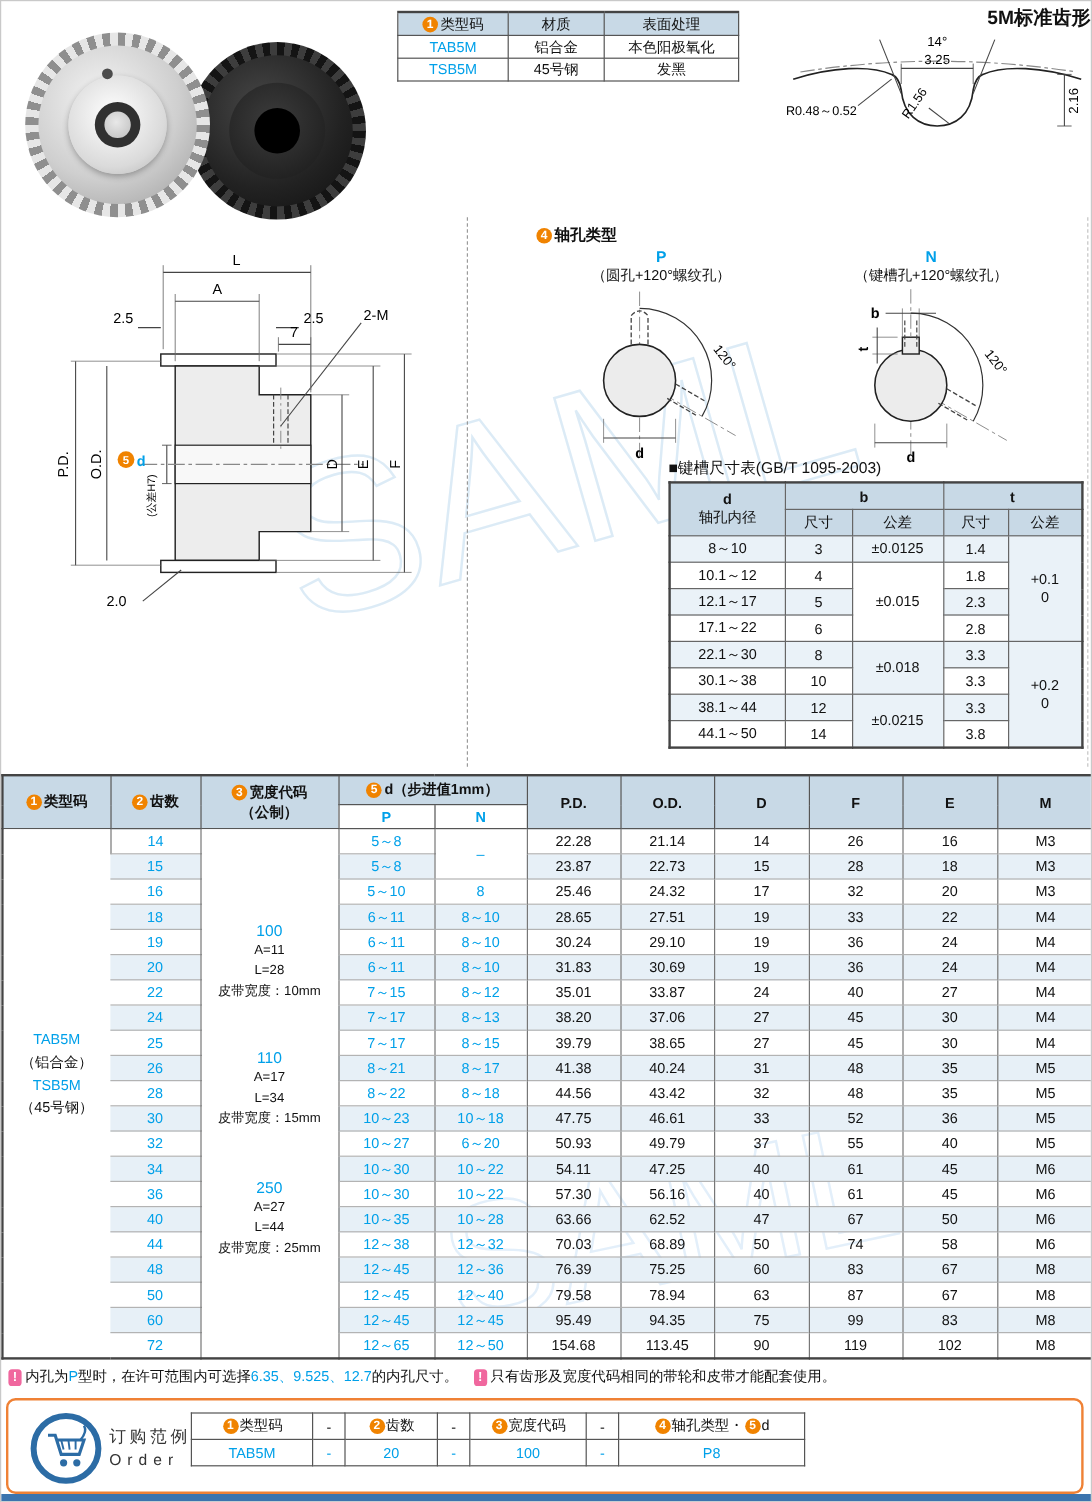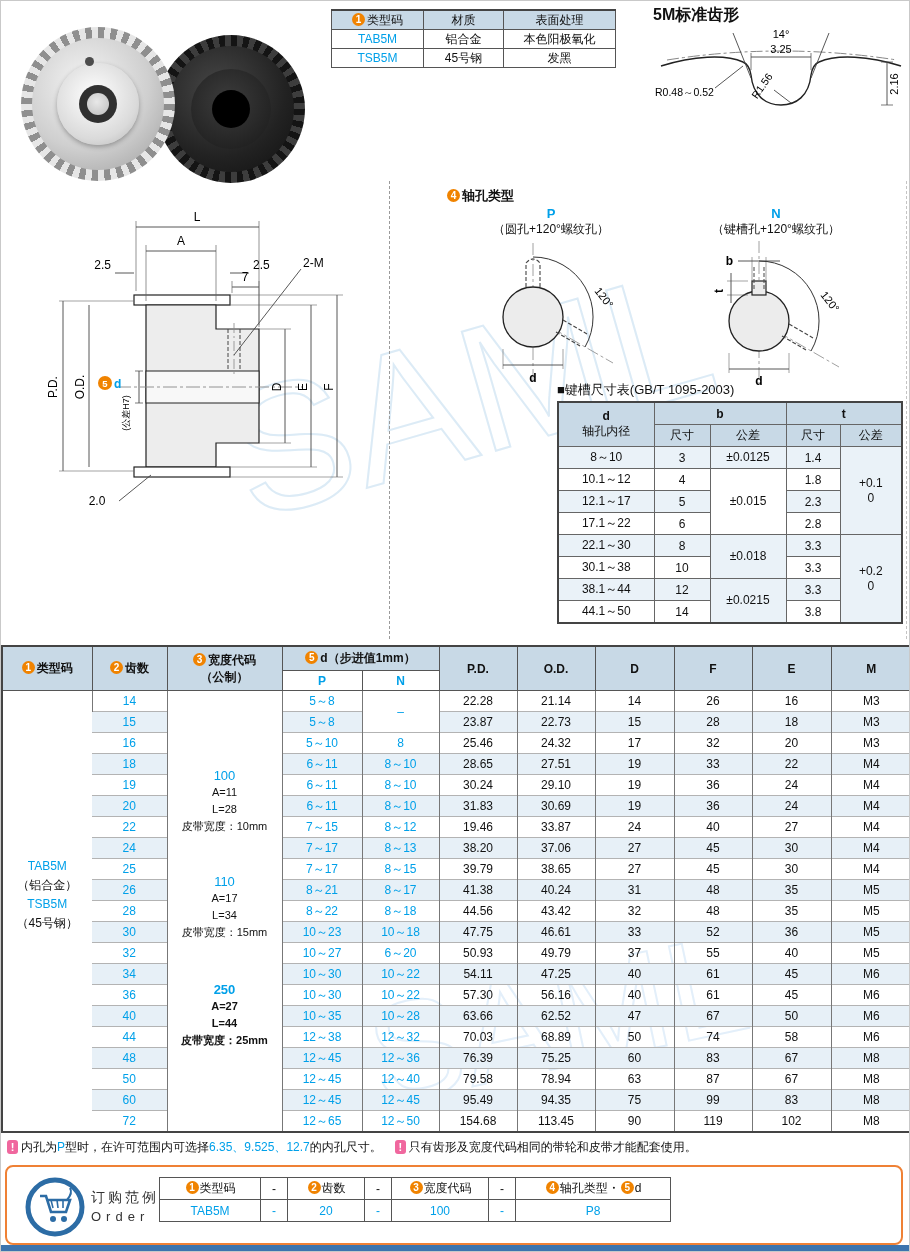--- a/index.html
+++ b/index.html
@@ -35,21 +35,21 @@
   .screw{position:absolute;width:9px;height:9px;border-radius:50%;background:#4c4c4c;top:30px;left:64px}
 
   
   .mat-table{left:330px;top:8px;border-collapse:collapse;table-layout:fixed}
   .mat-table th,.mat-table td{border:1px solid #555;font-size:12px;height:18px;padding:0 4px;text-align:center;font-weight:normal}
   .mat-table th{background:#c8d9e6;border-top:2px solid #444}
   .mat-table td.code{color:#00a0e9}
 
   
   .tooth{left:652px;top:4px;width:256px}
-  .tooth h1{margin:0;font-size:16px;text-align:left;font-weight:bold}
+  .tooth h1{margin:0;font-size:16px;text-align:right;font-weight:bold}
   .tooth .caption{font-size:11.5px;text-align:center;line-height:1.5}
 
   
   .divider{left:388px;top:180px;height:458px;border-left:1px dashed #9a9a9a}
   .divider2{left:905px;top:180px;height:458px;border-left:1px dashed #c4c4c4}
   .shaft-title{left:446px;top:186px;font-size:13px;font-weight:bold}
   .shaft-card{text-align:center}
   .shaft-card .lbl{color:#00a0e9;font-weight:bold;font-size:13px;line-height:14px}
   .shaft-card .desc{font-size:12px;line-height:16px}
 
@@ -416,21 +416,21 @@
               <div>A=11</div>
               <div>L=28</div>
               <div>皮带宽度：10mm</div>
             </div>
             <div class="wg" style="top: 182px;">
               <div class="code">110</div>
               <div>A=17</div>
               <div>L=34</div>
               <div>皮带宽度：15mm</div>
             </div>
-            <div class="wg" style="top: 290px; font-weight: bold;">
+            <div class="wg" style="top: 290px;">
               <div class="code">250</div>
               <div>A=27</div>
               <div>L=44</div>
               <div>皮带宽度：25mm</div>
             </div>
           </td>
           <td class="blue">5～8</td>
           <td class="blue" rowspan="2">–</td>
           <td>22.28</td>
           <td>21.14</td>
@@ -490,21 +490,21 @@
           <td>30.69</td>
           <td>19</td>
           <td>36</td>
           <td>24</td>
           <td>M4</td>
         </tr>
         <tr>
           <td class="blue">22</td>
           <td class="blue">7～15</td>
           <td class="blue">8～12</td>
-          <td>19.46</td>
+          <td>35.01</td>
           <td>33.87</td>
           <td>24</td>
           <td>40</td>
           <td>27</td>
           <td>M4</td>
         </tr>
         <tr class="alt">
           <td class="blue">24</td>
           <td class="blue">7～17</td>
           <td class="blue">8～13</td>

